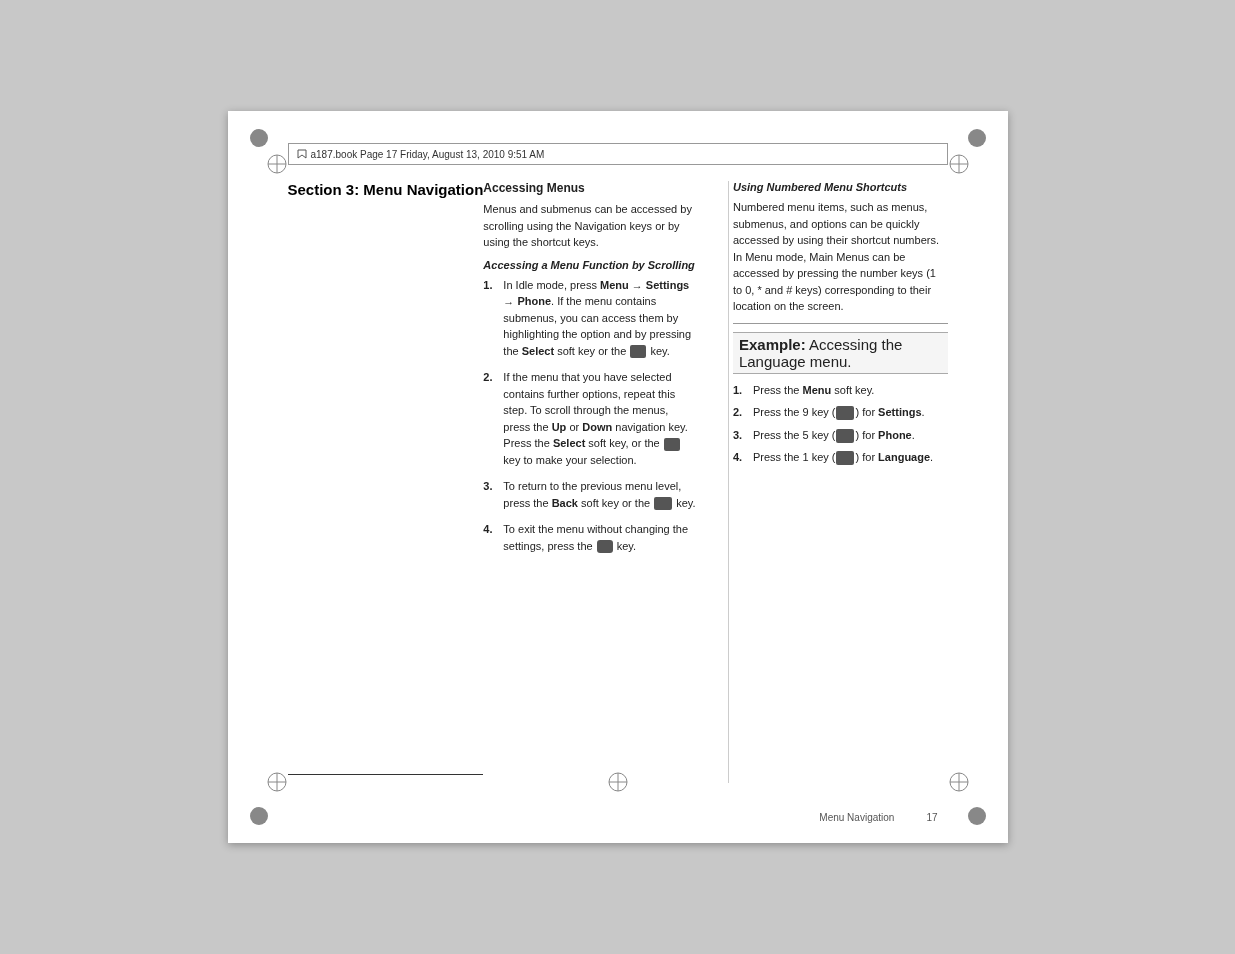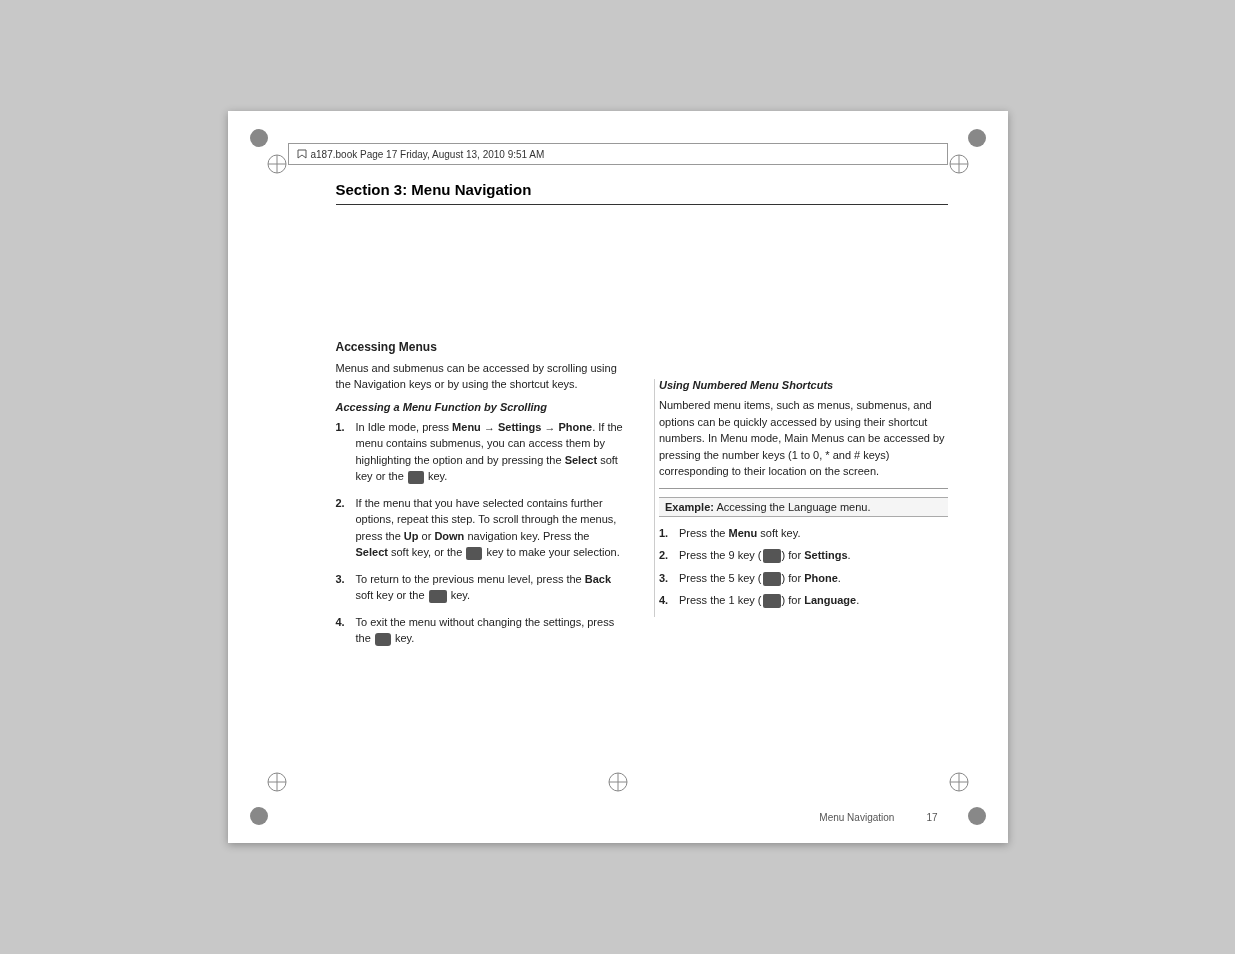--- a/index.html
+++ b/index.html
@@ -48,37 +48,35 @@
       background: white;
     }
 
     .content-area {
       position: absolute;
       top: 70px;
       left: 60px;
       right: 60px;
       bottom: 60px;
       display: flex;
-      flex-direction: column;
-      margin-left: 48px;
+      flex-direction: row;
     }
 
     .section-title {
       font-size: 15px;
       font-weight: bold;
       margin-bottom: 8px;
       padding-bottom: 6px;
       border-bottom: 1px solid #333;
     }
 
     .two-col {
       display: flex;
       gap: 30px;
       flex: 1;
-      align-items: center;
     }
 
     .left-col {
       flex: 1;
       font-size: 11px;
       color: #222;
     }
 
     .right-col {
       flex: 1;
@@ -142,21 +140,21 @@
       border: none;
       border-top: 1px solid #999;
       margin: 8px 0;
     }
 
     .example-bar {
       background: #f5f5f5;
       border-top: 1px solid #aaa;
       border-bottom: 1px solid #aaa;
       padding: 3px 6px;
-      font-size: 11px;
+      font-size: 15px;
       margin-bottom: 8px;
     }
 
     .example-bar b { font-weight: bold; }
 
     .right-numbered-list {
       list-style: none;
       padding: 0;
       margin-bottom: 8px;
     }

